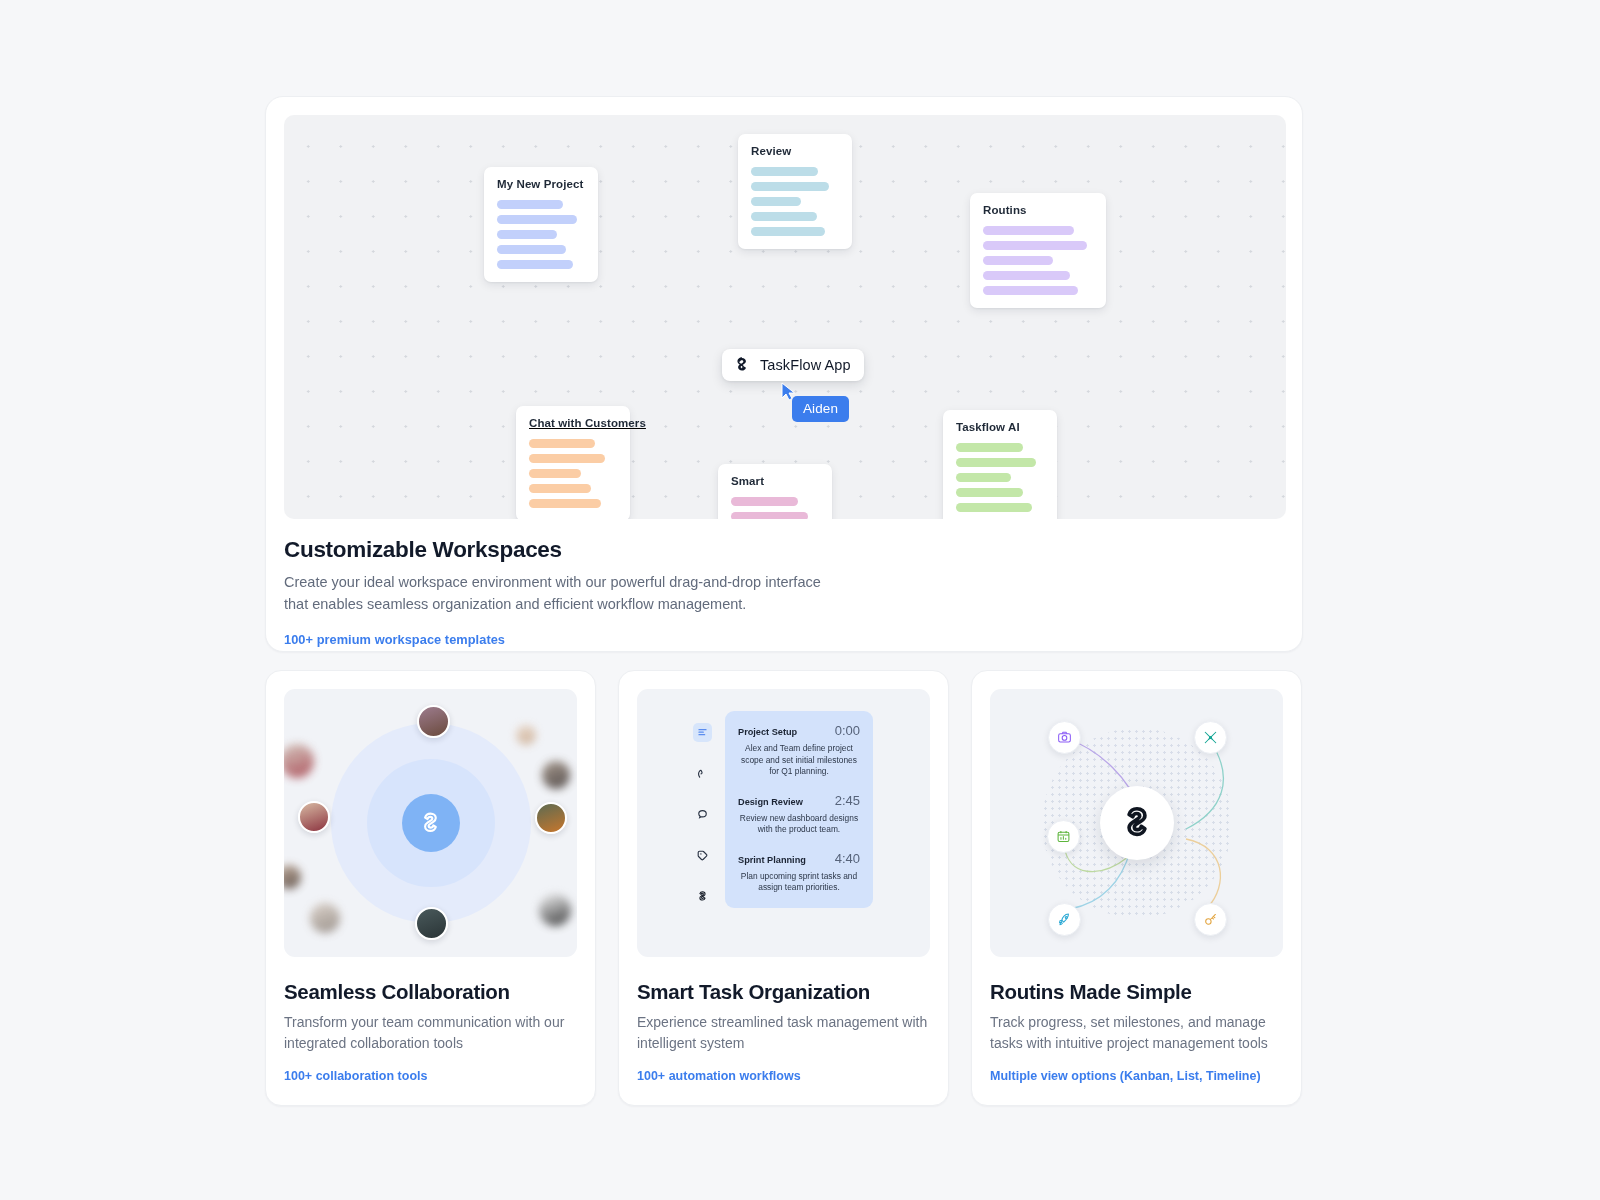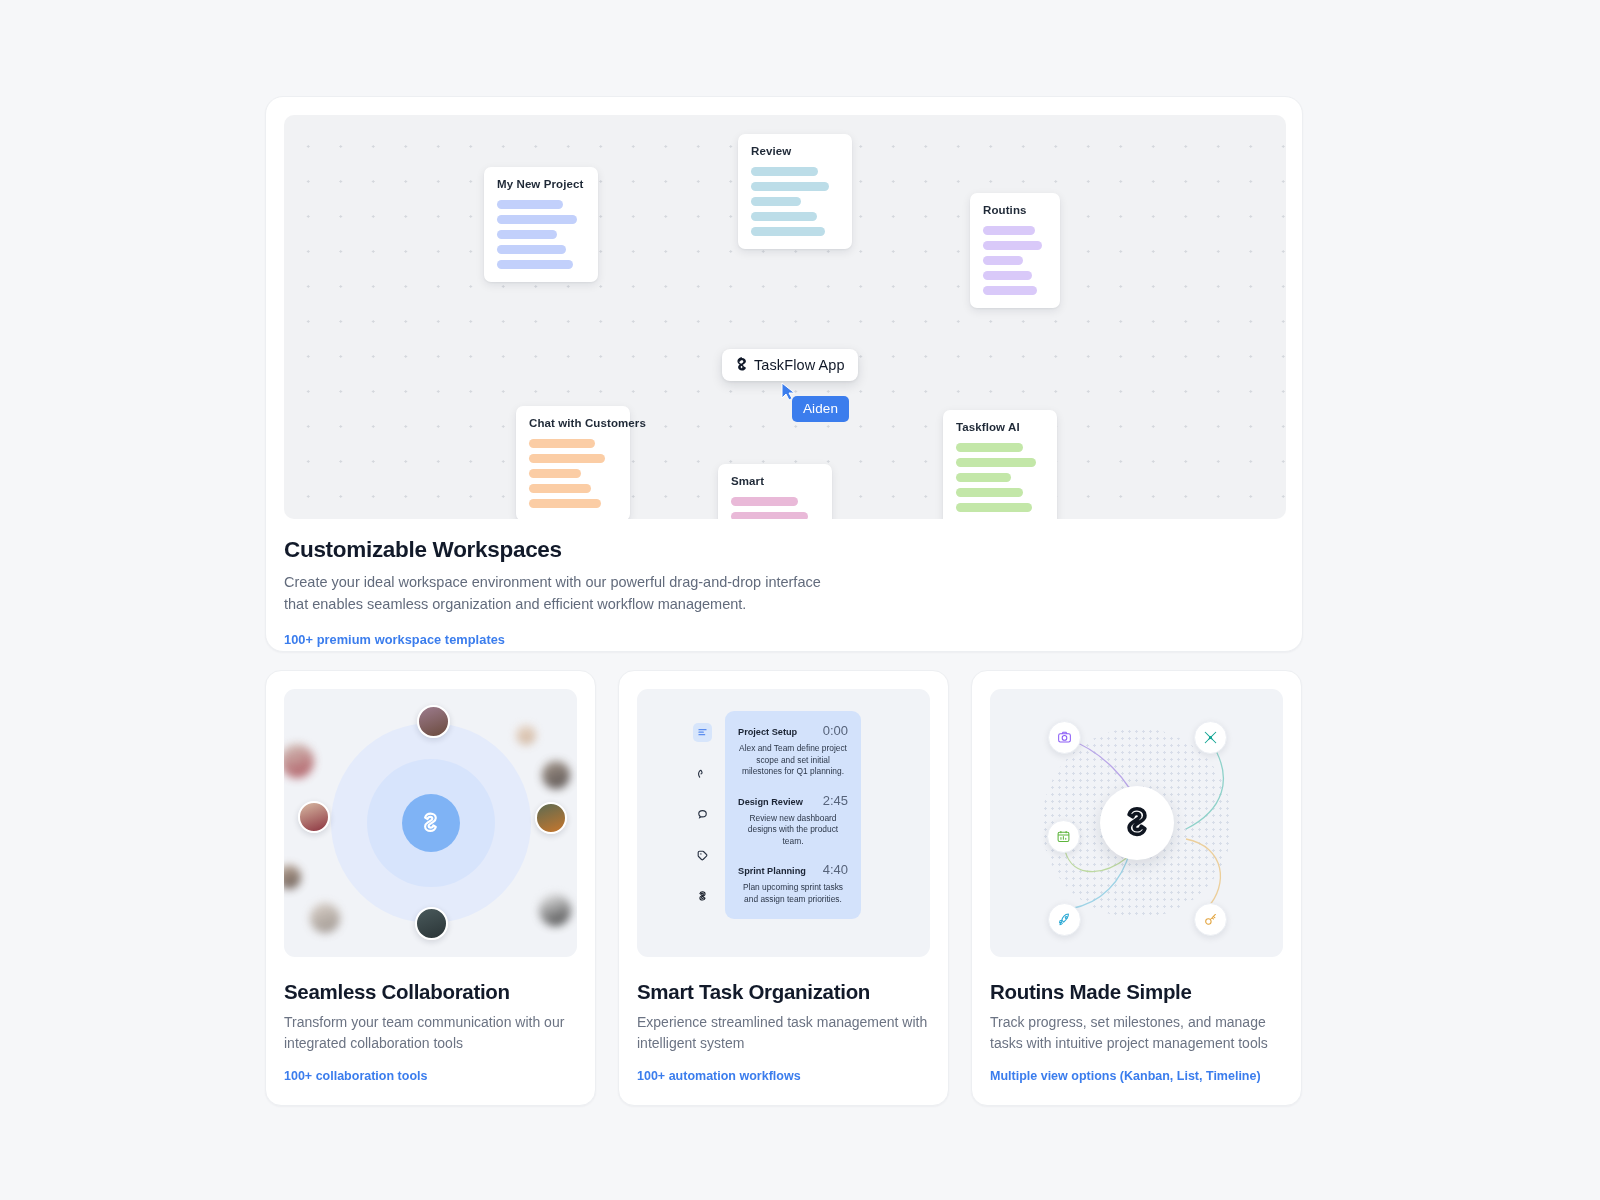--- a/index.html
+++ b/index.html
@@ -39,35 +39,35 @@
     padding: 11px 17px 13px 13px;
   }
   .note-title {
     font-size: 11.5px; font-weight: 600; color: #1f2937;
     letter-spacing: .1px; margin-bottom: 10px; white-space: nowrap;
   }
   .bar { height: 9px; border-radius: 5px; margin-bottom: 6px; }
 
   .note-blue   { left: 200px; top: 52px;  width: 114px; }
   .note-cyan   { left: 454px; top: 19px;  width: 114px; }
-  .note-purple { left: 686px; top: 78px;  width: 90px; }
-  .note-orange { left: 232px; top: 291px; width: 114px; }
+  .note-purple { left: 686px; top: 78px;  width: 136px; }
+  .note-orange { left: 232px; top: 291px; width: 114px; text-decoration: underline; }
   .note-pink   { left: 434px; top: 349px; width: 114px; }
   .note-green  { left: 659px; top: 295px; width: 114px; }
 
   .b-blue   { background: #c2d0fb; }
   .b-cyan   { background: #bcdde8; }
   .b-purple { background: #d9c9f9; }
   .b-orange { background: #fbcda5; }
   .b-pink   { background: #e9b9d8; }
   .b-green  { background: #c3e7a8; }
 
   .app-pill {
     position: absolute; left: 438px; top: 234px;
-    display: flex; align-items: center; gap: 3px;
+    display: flex; align-items: center; gap: 9px;
     background: #fff; border-radius: 8px;
     padding: 7px 13px 7px 11px;
     box-shadow: 0 4px 12px rgba(16,24,40,.12), 0 1px 3px rgba(16,24,40,.07);
     white-space: nowrap;
   }
   .app-pill-label { font-size: 14.5px; font-weight: 500; color: #101828; letter-spacing: .1px; }
   .cursor-arrow { position: absolute; left: 497px; top: 267px; }
   .name-tag {
     position: absolute; left: 508px; top: 281px;
     background: #3b7ded; color: #fff;
@@ -113,21 +113,21 @@
   .ring { position: absolute; border-radius: 50%; }
   .ring-outer { width: 200px; height: 200px; left: 50%; top: 50%; transform: translate(-50%,-50%); background: #e4ebfb; }
   .ring-mid   { width: 128px; height: 128px; left: 50%; top: 50%; transform: translate(-50%,-50%); background: #d7e4fc; }
   .ring-core  { width: 58px;  height: 58px;  left: 50%; top: 50%; transform: translate(-50%,-50%);
                 background: #7fb3f5; display: flex; align-items: center; justify-content: center; }
   .av { position: absolute; border-radius: 50%; overflow: hidden; border: 2.5px solid #fff;
         box-shadow: 0 2px 6px rgba(16,24,40,.14); }
   .av-blur { position: absolute; border-radius: 50%; filter: blur(4px); opacity: .85; }
 
   
-  .task-panel { position: absolute; left: 88px; top: 22px; width: 136px;
+  .task-panel { position: absolute; left: 88px; top: 22px; width: 148px;
                 background: #d3e2fb; border-radius: 9px; padding: 12px 13px 14px 13px; }
   .task-row { display: flex; justify-content: space-between; align-items: baseline; }
   .task-name { font-size: 9.2px; font-weight: 700; color: #1b2434; }
   .task-time { font-size: 13px; color: #56637a; }
   .task-body { font-size: 8.4px; line-height: 11.5px; color: #2c3749; margin: 5px 0 15px 0; text-align: center; }
   .task-body.last { margin-bottom: 0; }
   .icon-col { position: absolute; left: 56px; top: 34px; display: flex; flex-direction: column; gap: 22px; align-items: center; }
   .icon-box { width: 19px; height: 19px; border-radius: 5px; display: flex; align-items: center; justify-content: center; }
   .icon-box.active { background: #d7e5fb; }
 

